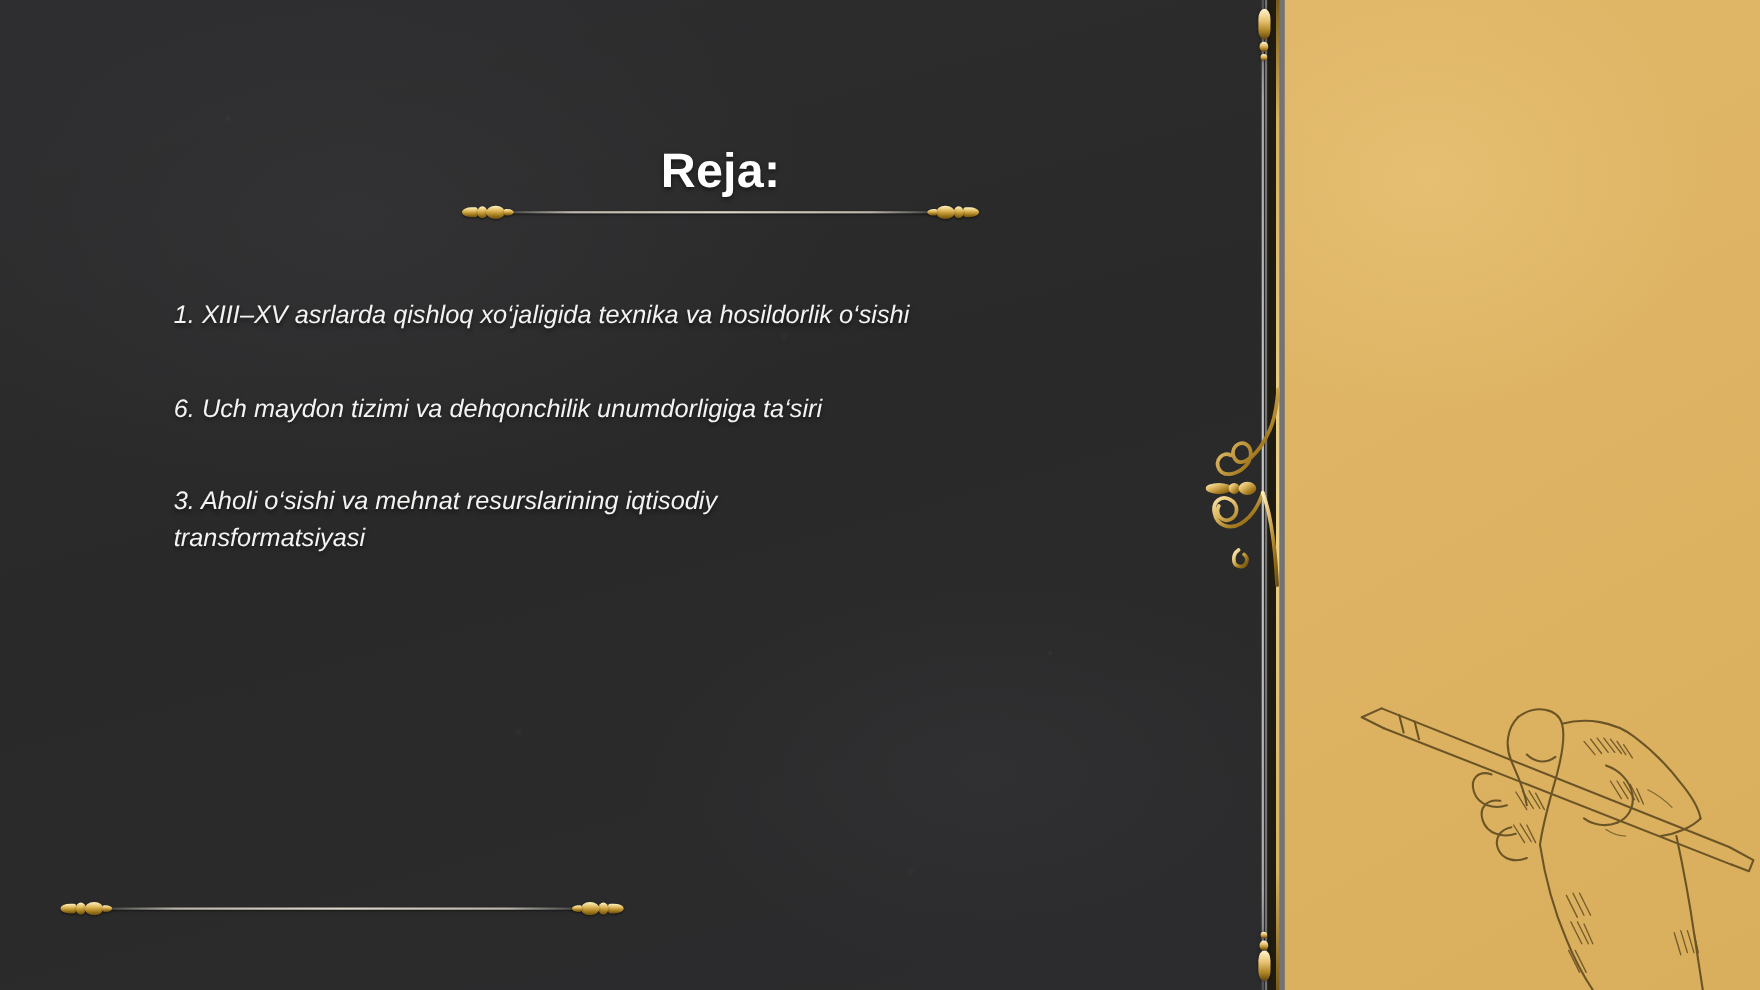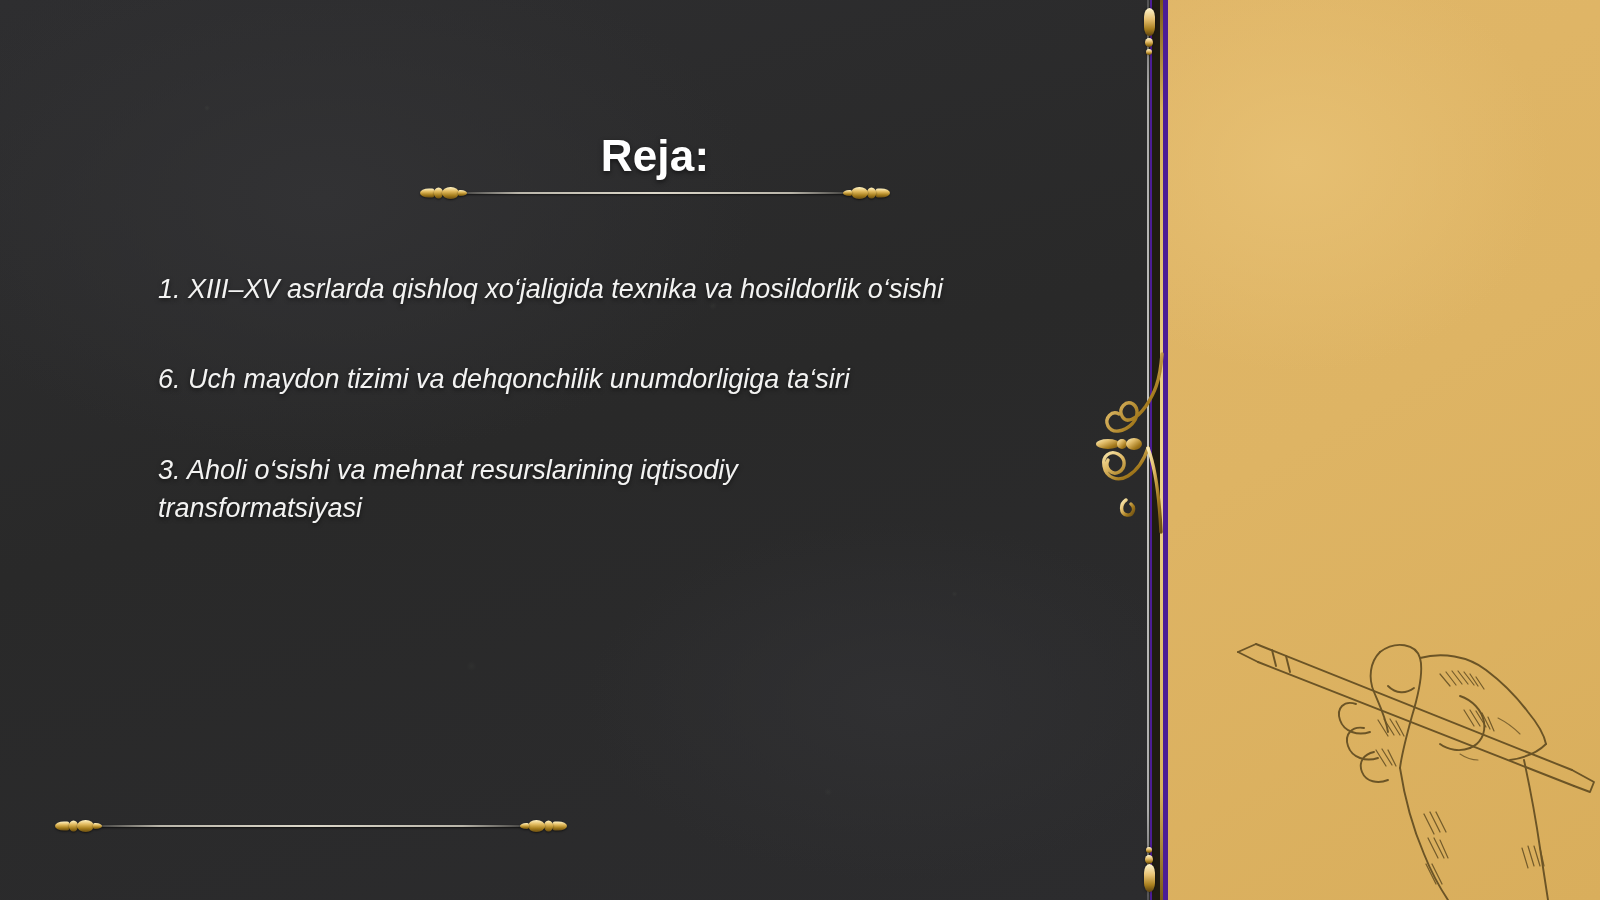--- a/index.html
+++ b/index.html
@@ -6,21 +6,21 @@
     margin: 0;
     padding: 0;
     background: #1c1c1e;
   }
   .slide {
     position: relative;
     width: 1600px;
     height: 900px;
     overflow: hidden;
     font-family: "Liberation Sans", sans-serif;
-    background: #4c1d95;
+    background: #737373;
   }
 
   
   .dark-panel {
     position: absolute;
     left: 0; top: 0;
     width: 1150px; height: 900px;
     background:
       radial-gradient(ellipse 700px 420px at 28% 22%, #323234 0%, rgba(50,50,52,0) 62%),
       radial-gradient(ellipse 520px 300px at 78% 78%, #303032 0%, rgba(48,48,50,0) 60%),
@@ -92,21 +92,21 @@
   .tip.right { transform: scaleX(-1); }
 
   .rule-title { left: 420px; top: 182px; width: 470px; }
   .rule-bottom { left: 55px; top: 815px; width: 512px; }
   .rule-bottom .bar { height: 1.5px; }
 
   
   .agenda { position: absolute; left: 158px; top: 270px; width: 960px; }
   .agenda-item {
     color: #f3f3f2;
-    font-size: 27px;
+    font-size: 23px;
     font-style: italic;
     line-height: 1.42;
     margin-bottom: 52px;
     text-shadow: 0 2px 4px rgba(0,0,0,.5);
     white-space: pre-line;
   }
   .agenda-item:last-child { margin-bottom: 0; font-style: italic; }
 
   
   .vrule-silver {

